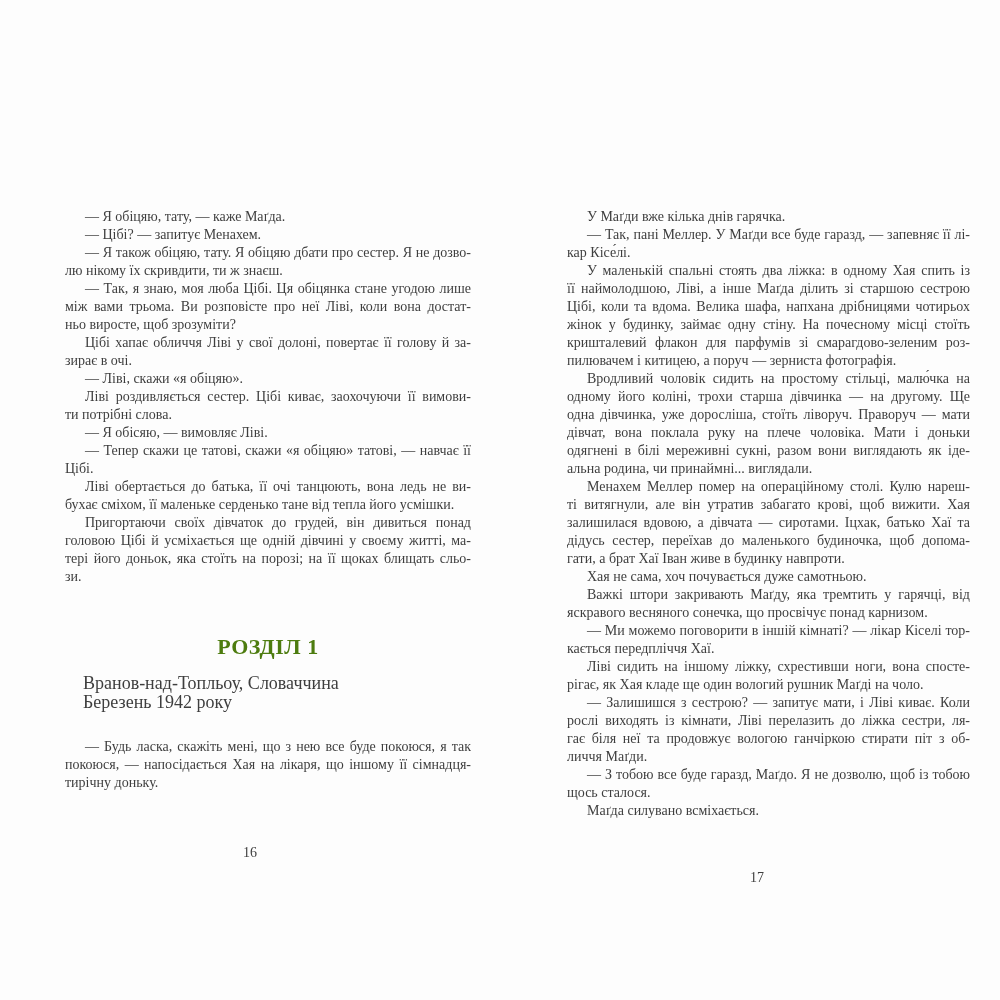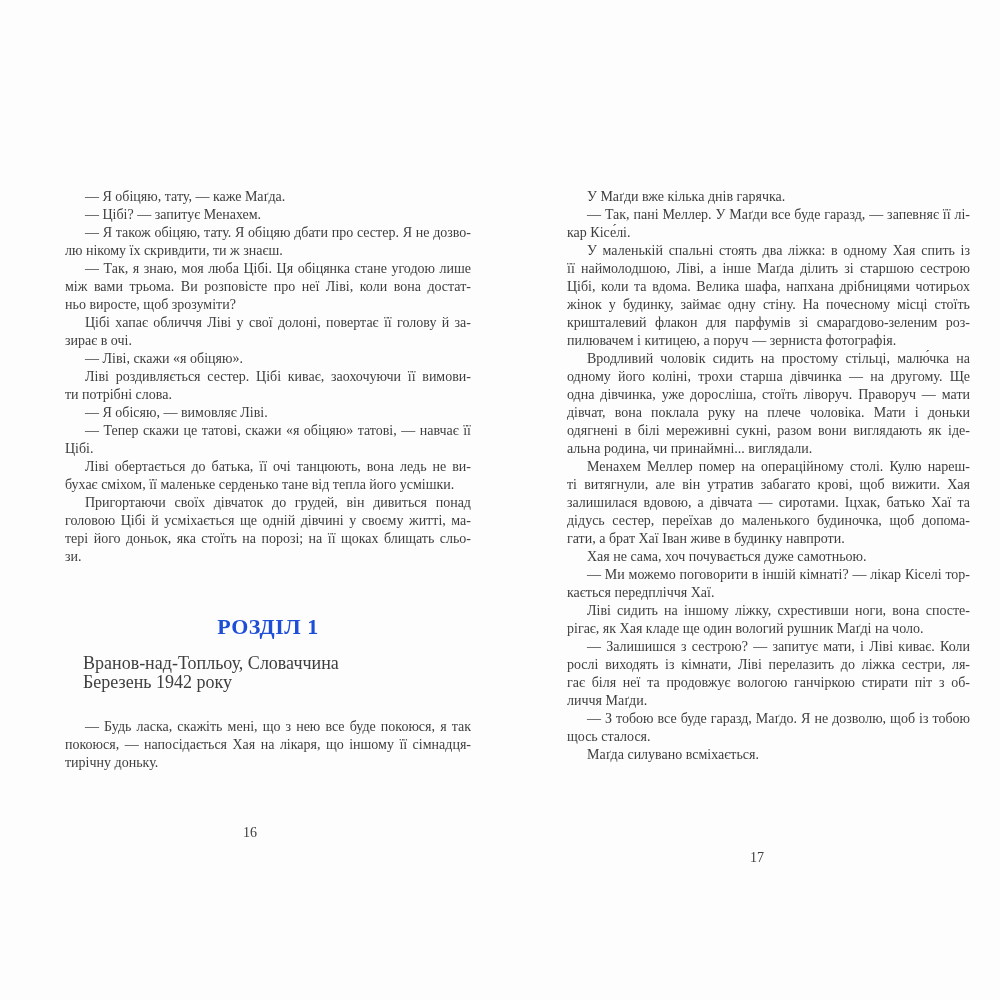--- a/index.html
+++ b/index.html
@@ -10,20 +10,21 @@
     height: 1000px;
     background: #fdfdfd;
     font-family: "Liberation Serif", "DejaVu Serif", serif;
     color: #3e3e3e;
     overflow: hidden;
   }
   .spread {
     position: relative;
     width: 1000px;
     height: 852px;
+    margin-top: 20px;
   }
   .page {
     position: absolute;
     top: 188px;
   }
   #page-left  { left: 65px;  width: 406px; }
   #page-right { left: 567px; width: 403px; }
 
   .line {
     font-size: 14px;
@@ -37,21 +38,21 @@
   .line.last  { text-align-last: left; -moz-text-align-last: left; }
   .line.first { text-indent: 20px; }
 
   .chapter {
     margin: 47px 0 13px 0;
     text-align: center;
     font-size: 22px;
     line-height: 28px;
     font-weight: bold;
     letter-spacing: 0.5px;
-    color: #1d4ed8;
+    color: #4d7c0f;
   }
   .epigraph { margin: 0 0 26px 0; }
   .epigraph .eline {
     font-size: 18px;
     line-height: 19px;
     text-indent: 18px;
   }
 
   .pagenum {
     position: absolute;
@@ -149,20 +150,24 @@
         <div class="line first">Менахем Меллер помер на операційному столі. Кулю нареш-</div>
         <div class="line">ті витягнули, але він утратив забагато крові, щоб вижити. Хая</div>
         <div class="line">залишилася вдовою, а дівчата — сиротами. Іцхак, батько Хаї та</div>
         <div class="line">дідусь сестер, переїхав до маленького будиночка, щоб допома-</div>
         <div class="line last">гати, а брат Хаї Іван живе в будинку навпроти.</div>
       </div>
       <div class="para">
         <div class="line first last">Хая не сама, хоч почувається дуже самотньою.</div>
       </div>
       <div class="para">
+        <div class="line first">Важкі штори закривають Маґду, яка тремтить у гарячці, від</div>
+        <div class="line last">яскравого весняного сонечка, що просвічує понад карнизом.</div>
+      </div>
+      <div class="para">
         <div class="line first">— Ми можемо поговорити в іншій кімнаті? — лікар Кіселі тор-</div>
         <div class="line last">кається передпліччя Хаї.</div>
       </div>
       <div class="para">
         <div class="line first">Ліві сидить на іншому ліжку, схрестивши ноги, вона спосте-</div>
         <div class="line last">рігає, як Хая кладе ще один вологий рушник Маґді на чоло.</div>
       </div>
       <div class="para">
         <div class="line first">— Залишишся з сестрою? — запитує мати, і Ліві киває. Коли до-</div>
         <div class="line">рослі виходять із кімнати, Ліві перелазить до ліжка сестри, ля-</div>

